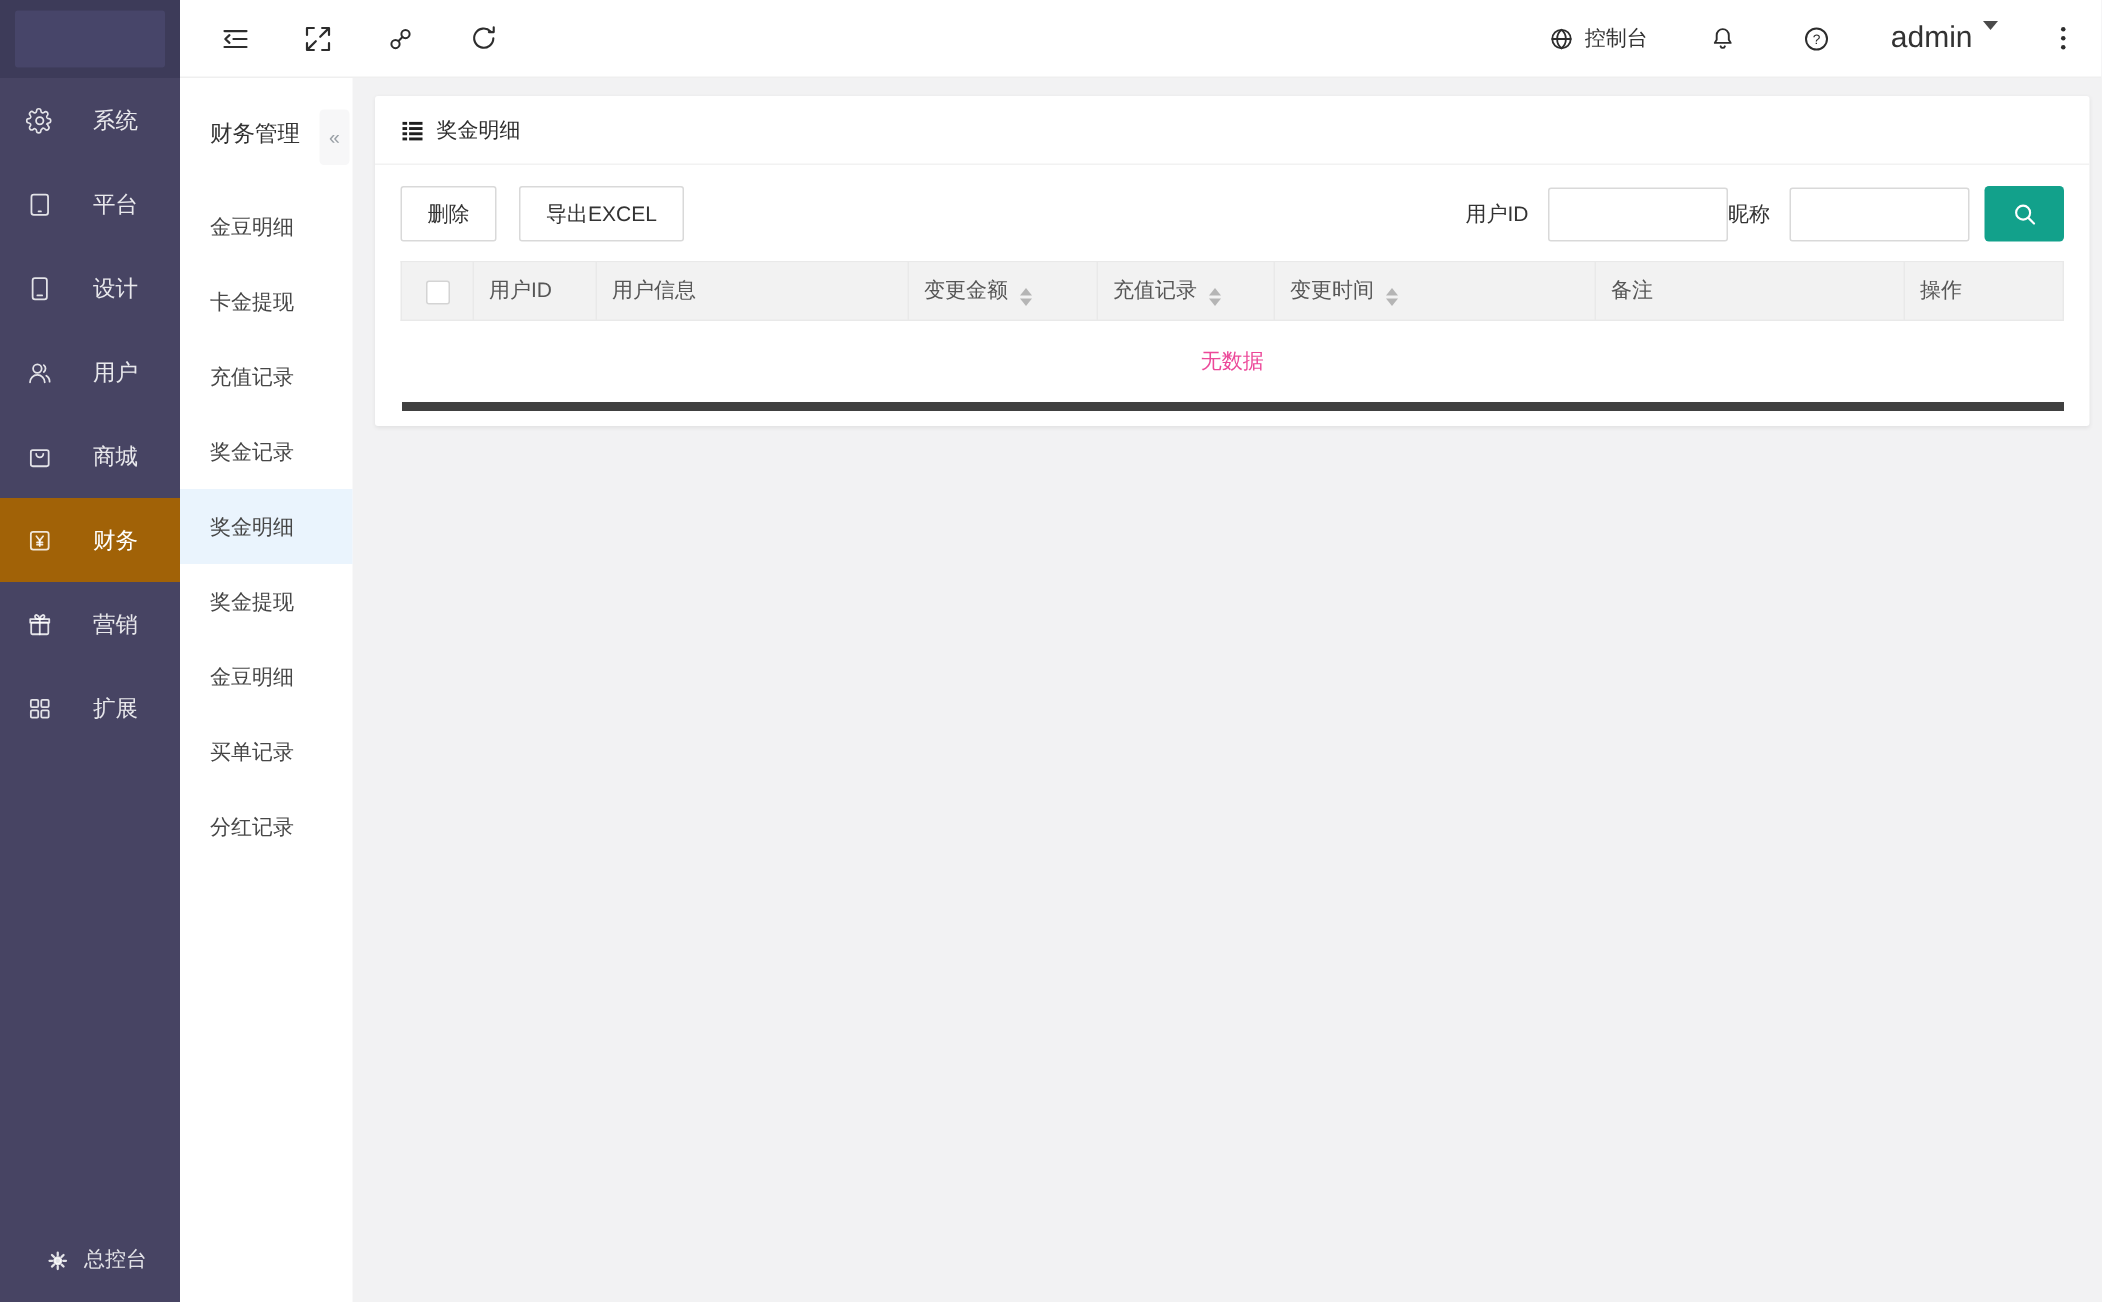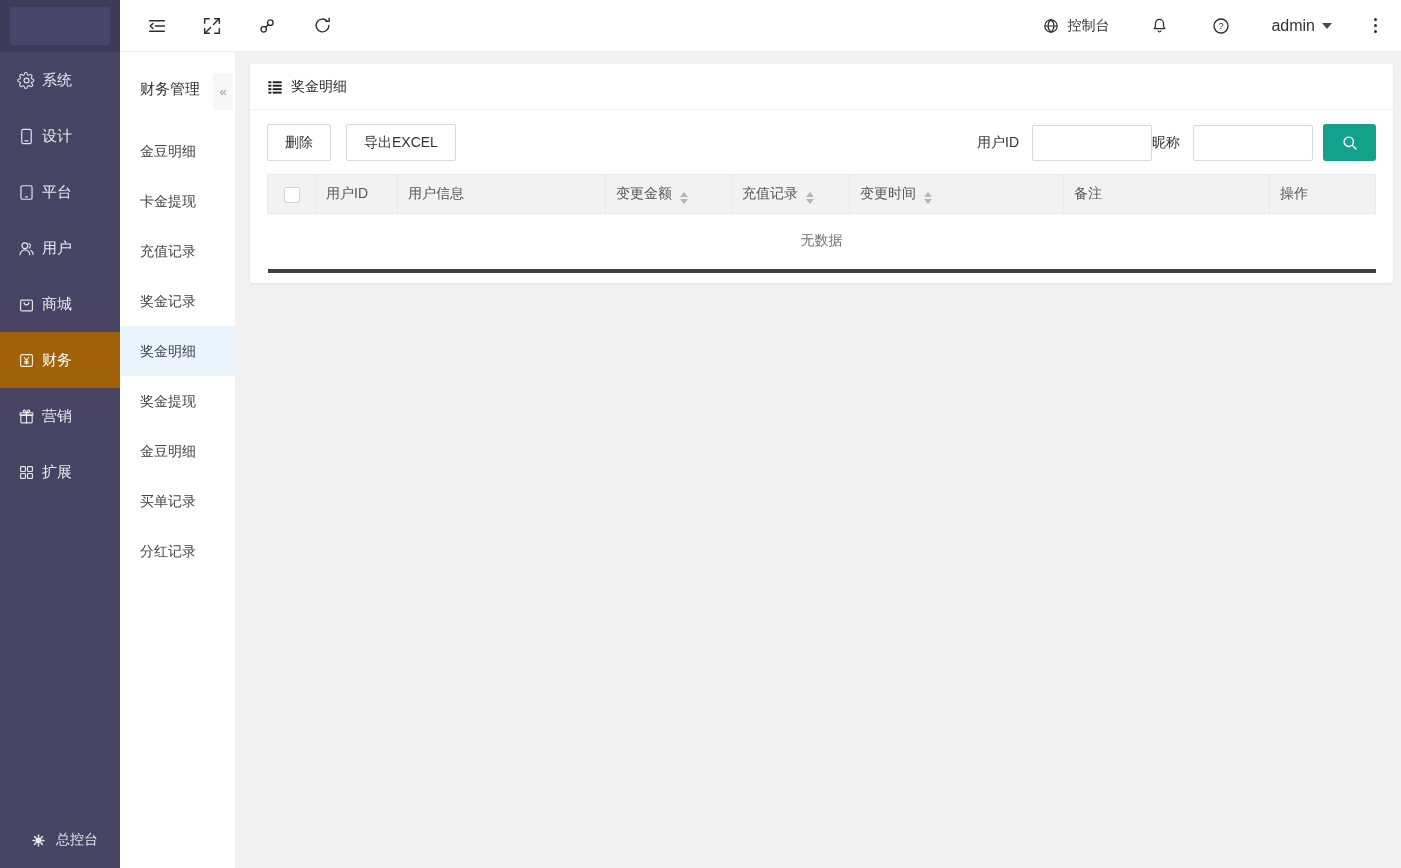--- a/index.html
+++ b/index.html
@@ -10,30 +10,30 @@
   
   .topbar { position:absolute; left:120px; right:0; top:0; height:52px;
     background:#fff; border-bottom:1px solid #efefef;
     display:flex; align-items:center; justify-content:space-between;
     padding:0 20px 0 25px; z-index:3; }
   .tool-group { display:flex; align-items:center; gap:31px; }
   .tool { width:24px; height:24px; display:flex; align-items:center; justify-content:center; cursor:pointer; }
   .icon { stroke:#2d2d2d; fill:none; stroke-width:1.6; stroke-linecap:round; stroke-linejoin:round; }
   .top-right { display:flex; align-items:center; gap:38px; }
   .console { display:flex; align-items:flex-start; gap:7px; font-size:14px; color:#333; cursor:pointer;font-family:Liberation Serif, serif; }
-  .admin { display:flex; align-items:center; gap:7px; font-size:16px; color:#333; cursor:pointer; }
+  .admin { display:flex; gap:7px; font-size:20px; color:#333; cursor:pointer; }
   .caret-down { width:0; height:0; border-left:5px solid transparent; border-right:5px solid transparent; border-top:6px solid #4a4a4a; }
   .kebab { display:flex; flex-direction:column; gap:3px; cursor:pointer; padding:4px; }
   .kebab i { width:3px; height:3px; border-radius:50%; background:#2d2d2d; }
 
   
   .sidebar { position:absolute; left:0; top:0; bottom:0; width:120px; background:#474463; z-index:4; }
   .logo { height:52px; background:#3d3b59; padding:7px 10px; }
   .logo-box { width:100%; height:100%; background:#474569; border-radius:2px; }
-  .side-item { height:56px; display:flex; align-items:center; gap:6px; padding-left:17px;
+  .side-item { height:56px; display:flex; align-items:center; gap:26px; padding-left:17px;
     color:rgba(255,255,255,.88); font-size:15px; cursor:pointer; }
   .side-item svg { width:19px; height:19px; flex:none; }
   .side-item .sicon { stroke:rgba(255,255,255,.85); fill:none; stroke-width:1.5; stroke-linecap:round; stroke-linejoin:round; }
   .side-item.active { background:#a16207; color:#fff; }
   .side-footer { position:absolute; left:11px; right:0; bottom:0; height:56px;
     display:flex; align-items:center; gap:10px; padding-left:20px;
     color:rgba(255,255,255,.85); font-size:14px; cursor:pointer; }
 
   
   .submenu { position:absolute; left:120px; top:52px; bottom:0; width:115px; background:#fff; z-index:2; }
@@ -66,22 +66,22 @@
   table { width:100%; border-collapse:collapse; table-layout:fixed; }
   th { background:#f2f2f2; border:1px solid #e9e9e9; height:39px; text-align:left;
     padding:0 10px; font-weight:normal; font-size:14px; color:#565656; }
   th.cb-cell { text-align:center; padding:0; }
   .cb { width:16px; height:16px; border:1px solid #d4d4d4; border-radius:2px; background:#fff;
     display:inline-block; vertical-align:middle; cursor:pointer; }
   .sort { display:inline-flex; flex-direction:column; gap:2px; margin-left:8px; vertical-align:1px; }
   .sort i { width:0; height:0; border-left:4px solid transparent; border-right:4px solid transparent; }
   .sort .up { border-bottom:5px solid #b5b5b5; }
   .sort .down { border-top:5px solid #b5b5b5; }
-  td.empty { height:57px; text-align:center; font-size:14px; color:#737373;
-    border-bottom:4px solid #404040; }
+  td.empty { height:57px; text-align:center; font-size:14px; color:#ec4899;
+    border-bottom:6px solid #404040; }
 </style>
 </head>
 <body>
 
 <div class="stage">
 
   <header class="topbar">
     <div class="tool-group">
       <span class="tool">
         <svg class="icon" width="22" height="22" viewBox="0 0 24 24">
@@ -158,32 +158,32 @@
       <div class="side-item">
         <svg class="sicon" viewBox="0 0 24 24">
           <circle cx="12" cy="12" r="3.1"></circle>
           <path d="M19.4 15a1.7 1.7 0 0 0 .34 1.87l.06.06a2 2 0 1 1-2.87 2.87l-.06-.06A1.7 1.7 0 0 0 14 19.4a1.7 1.7 0 0 0-1 1.56V21a2 2 0 1 1-4 0v-.09A1.7 1.7 0 0 0 7.96 19.4a1.7 1.7 0 0 0-1.87.34l-.06.06a2 2 0 1 1-2.87-2.87l.06-.06A1.7 1.7 0 0 0 3.56 15a1.7 1.7 0 0 0-1.56-1H2a2 2 0 1 1 0-4h.09A1.7 1.7 0 0 0 3.65 9a1.7 1.7 0 0 0-.34-1.87l-.06-.06a2 2 0 1 1 2.87-2.87l.06.06A1.7 1.7 0 0 0 8.05 4.6 1.7 1.7 0 0 0 9.05 3.04V3a2 2 0 1 1 4 0v.09a1.7 1.7 0 0 0 1 1.56 1.7 1.7 0 0 0 1.87-.34l.06-.06a2 2 0 1 1 2.87 2.87l-.06.06A1.7 1.7 0 0 0 18.44 9a1.7 1.7 0 0 0 1.56 1H20a2 2 0 1 1 0 4h-.09a1.7 1.7 0 0 0-1.56 1z" transform="translate(1 1) scale(.92)"></path>
         </svg>
         <span>系统</span>
       </div>
 
       <div class="side-item">
         <svg class="sicon" viewBox="0 0 24 24">
+          <rect x="5" y="3.5" width="14" height="17" rx="2"></rect>
+            <path d="M11 17.6h2"></path>
+        </svg>
+        <span>平台</span>
+      </div>
+
+      <div class="side-item">
+        <svg class="sicon" viewBox="0 0 24 24">
           <rect x="6" y="3" width="12" height="18" rx="2"></rect>
             <path d="M10 17.6h4"></path>
         </svg>
         <span>设计</span>
-      </div>
-
-      <div class="side-item">
-        <svg class="sicon" viewBox="0 0 24 24">
-          <rect x="5" y="3.5" width="14" height="17" rx="2"></rect>
-            <path d="M11 17.6h2"></path>
-        </svg>
-        <span>平台</span>
       </div>
 
       <div class="side-item">
         <svg class="sicon" viewBox="0 0 24 24">
           <circle cx="10" cy="8.5" r="3.6"></circle>
             <path d="M3.8 20c0-3.4 2.8-6.2 6.2-6.2s6.2 2.8 6.2 6.2"></path>
           <path d="M15.4 5.6a3.6 3.6 0 0 1 0 5.8"></path>
             <path d="M17.5 14.5c1.7 1 2.8 2.9 2.8 5"></path>
         </svg>
         <span>用户</span>

